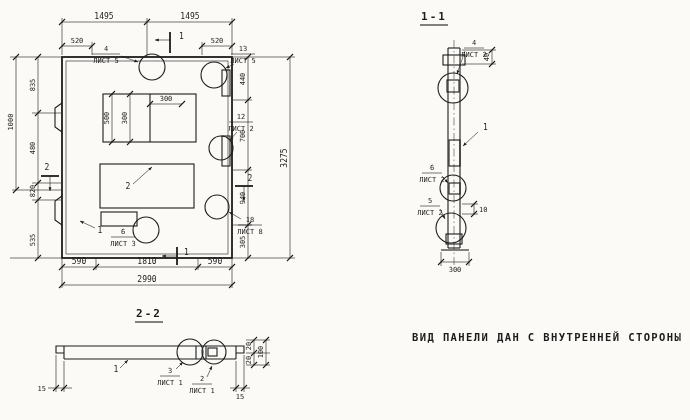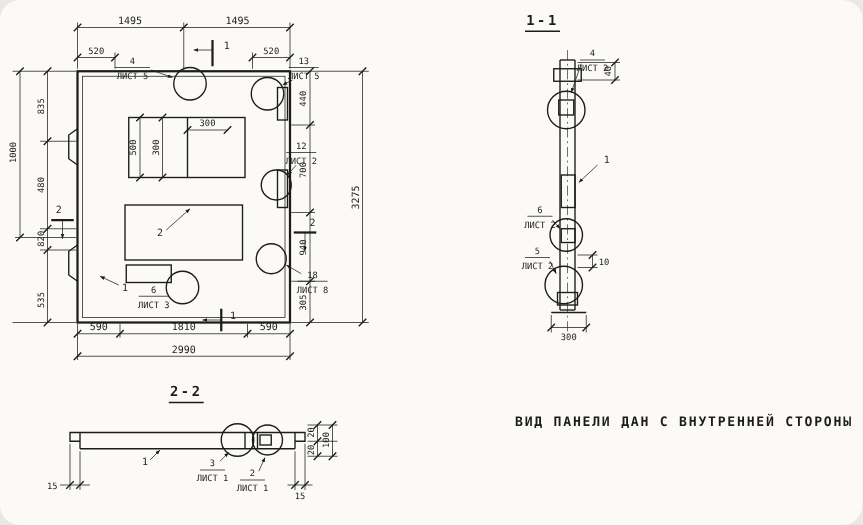--- a/index.html
+++ b/index.html
@@ -1,16 +1,16 @@
 <!DOCTYPE html>
 <html><head>
 <meta charset="utf-8">
 <style>
   html,body{margin:0;padding:0;background:#e9e8e4;}
-  .sheet{width:690px;height:420px;background:#fbfaf6;position:relative;overflow:hidden;border-radius:16px;}
+  .sheet{width:690px;height:420px;background:#fbfaf6;position:relative;overflow:hidden;}
   svg{position:absolute;left:0;top:0;}
   svg text{fill:#1c1c1c;font-family:"DejaVu Sans Mono","Liberation Mono",monospace;}
   .t7{font-size:7px;}
   .t8{font-size:8px;}
   .title{font-size:11px;font-weight:bold;letter-spacing:2px;}
   .note{font-size:10.5px;font-weight:bold;letter-spacing:1.4px;}
   line,path,rect,circle,polyline,polygon{stroke:#1c1c1c;fill:none;}
   .thin{stroke-width:0.6;}
   .med{stroke-width:1.1;}
   .thick{stroke-width:1.8;}

